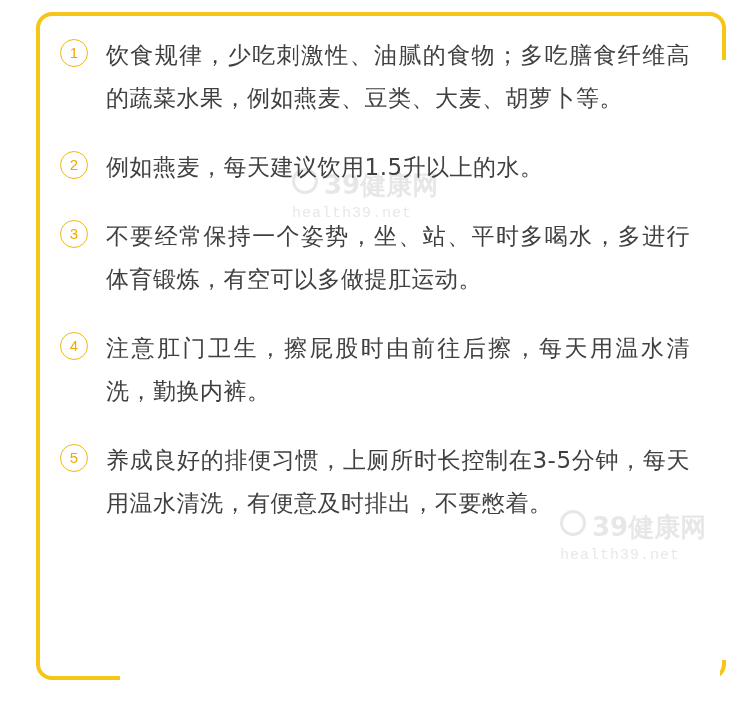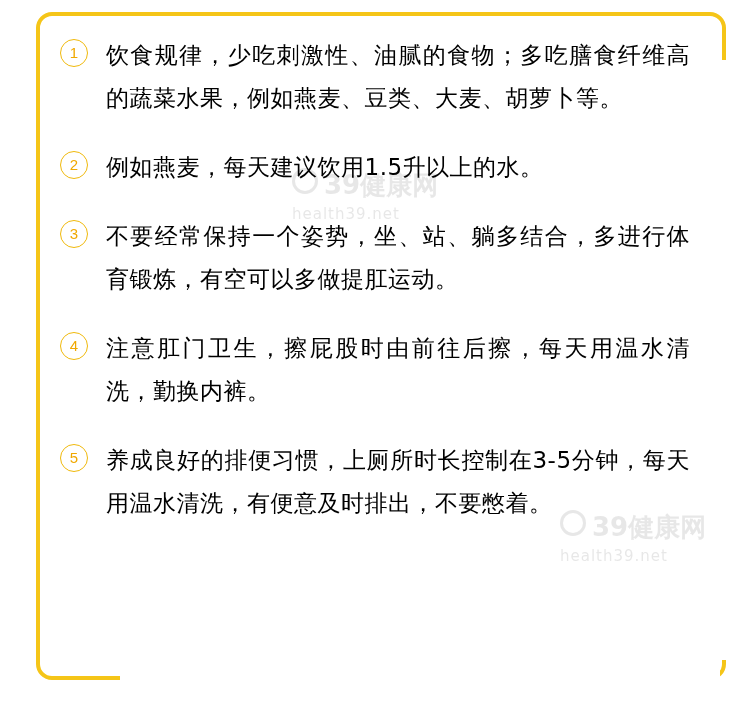--- a/index.html
+++ b/index.html
@@ -74,21 +74,21 @@
     font-size: 15px;
     line-height: 26px;
     text-align: center;
     box-sizing: border-box;
     margin-top: 5px;
     font-family: "Liberation Sans", sans-serif;
   }
 
   .text {
     margin-left: 18px;
-    color: #000000;
+    color: #404040;
     font-size: 23px;
     line-height: 43px;
     letter-spacing: 0.5px;
     font-family: "DejaVu Sans", sans-serif;
     text-align: justify;
   }
 
   
   .watermark {
     position: absolute;
@@ -110,20 +110,21 @@
     height: 26px;
     border: 3px solid #6f6f6f;
     border-radius: 50%;
     margin-right: 6px;
     box-sizing: border-box;
   }
   .wm-sub {
     font-size: 15px;
     margin-top: 2px;
     letter-spacing: 1px;
+    font-family: Liberation Mono, monospace;
   }
   .wm1 { left: 292px; top: 168px; }
   .wm2 { left: 560px; top: 510px; }
 </style>
 </head>
 <body>
 
 <div class="page">
 
   <div class="frame"></div>
@@ -153,21 +154,21 @@
       <div class="text">饮食规律，少吃刺激性、油腻的食物；多吃膳食纤维高的蔬菜水果，例如燕麦、豆类、大麦、胡萝卜等。</div>
     </div>
 
     <div class="item">
       <div class="num">2</div>
       <div class="text">例如燕麦，每天建议饮用1.5升以上的水。</div>
     </div>
 
     <div class="item">
       <div class="num">3</div>
-      <div class="text">不要经常保持一个姿势，坐、站、躺多结合，多进行体育锻炼，有空可以多做提肛运动。</div>
+      <div class="text">不要经常保持一个姿势，坐、站、平时多喝水，多进行体育锻炼，有空可以多做提肛运动。</div>
     </div>
 
     <div class="item">
       <div class="num">4</div>
       <div class="text">注意肛门卫生，擦屁股时由前往后擦，每天用温水清洗，勤换内裤。</div>
     </div>
 
     <div class="item">
       <div class="num">5</div>
       <div class="text">养成良好的排便习惯，上厕所时长控制在3-5分钟，每天用温水清洗，有便意及时排出，不要憋着。</div>

